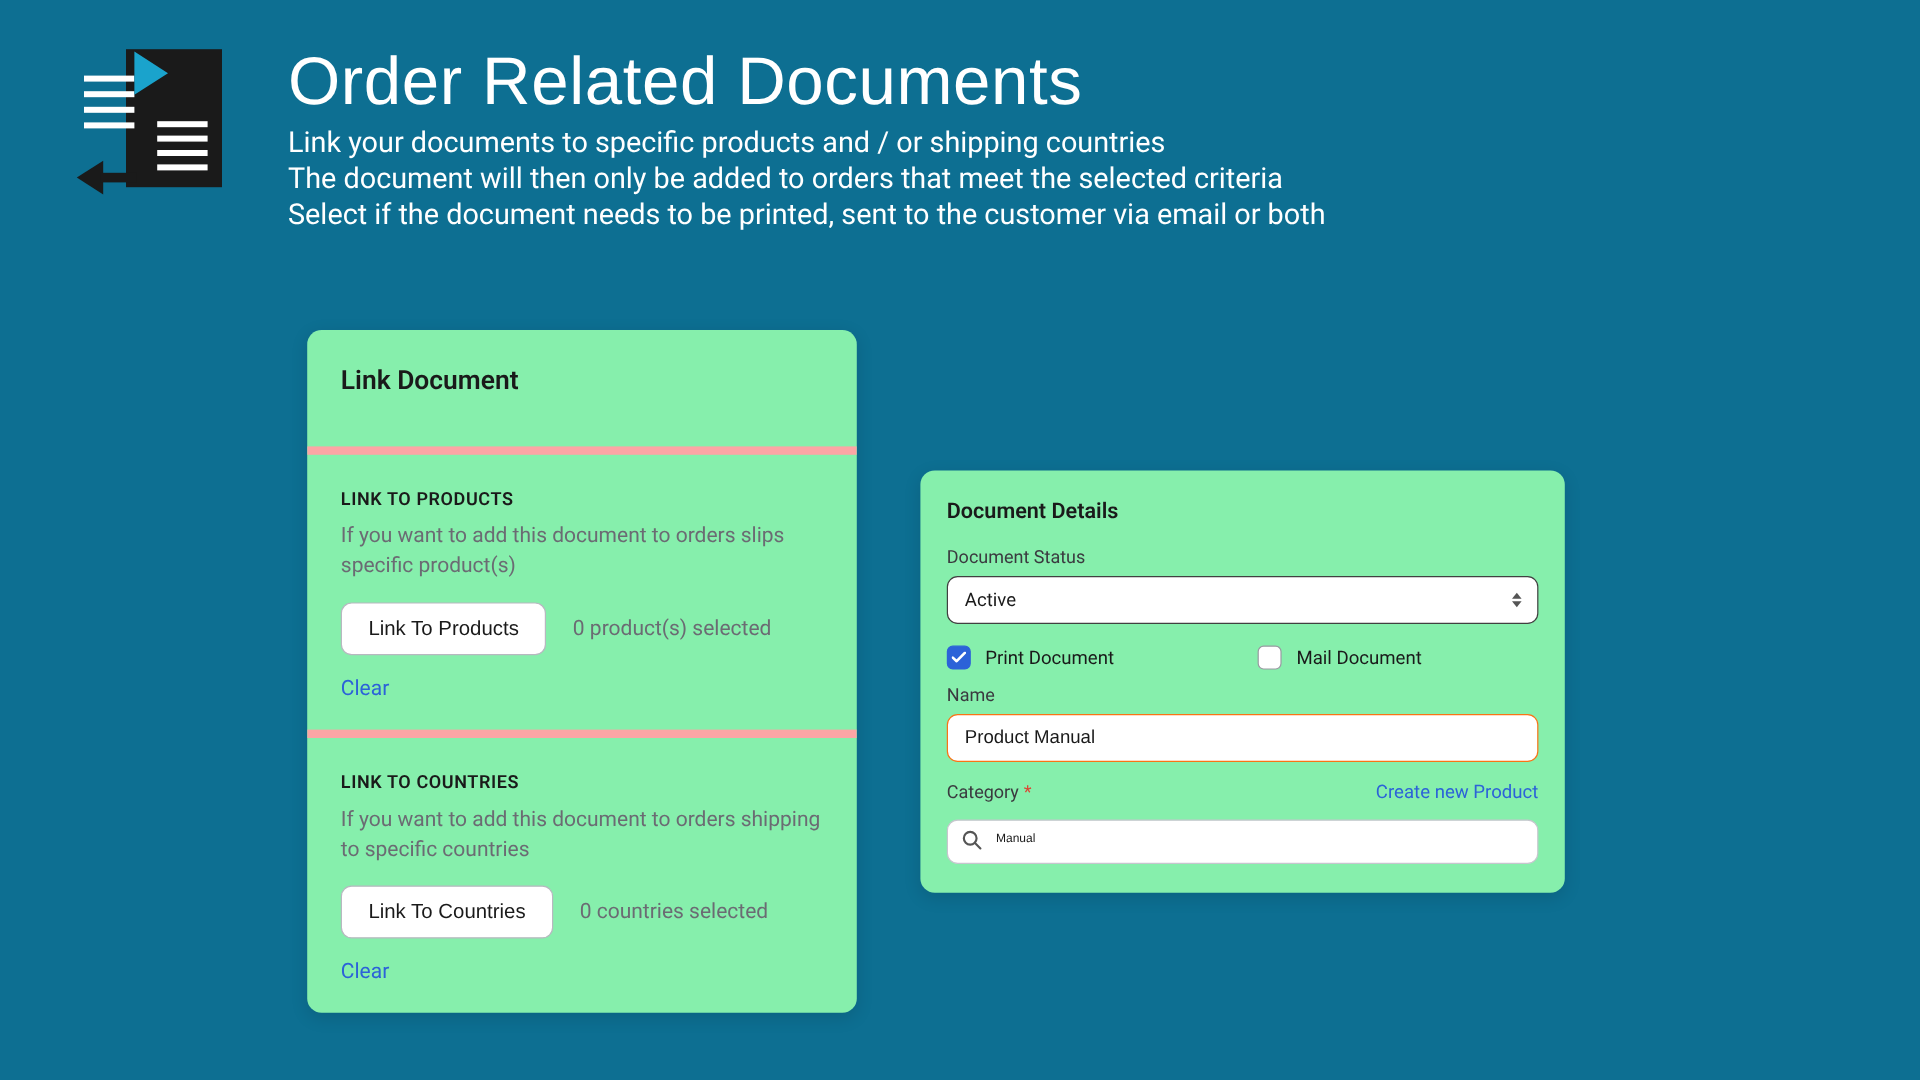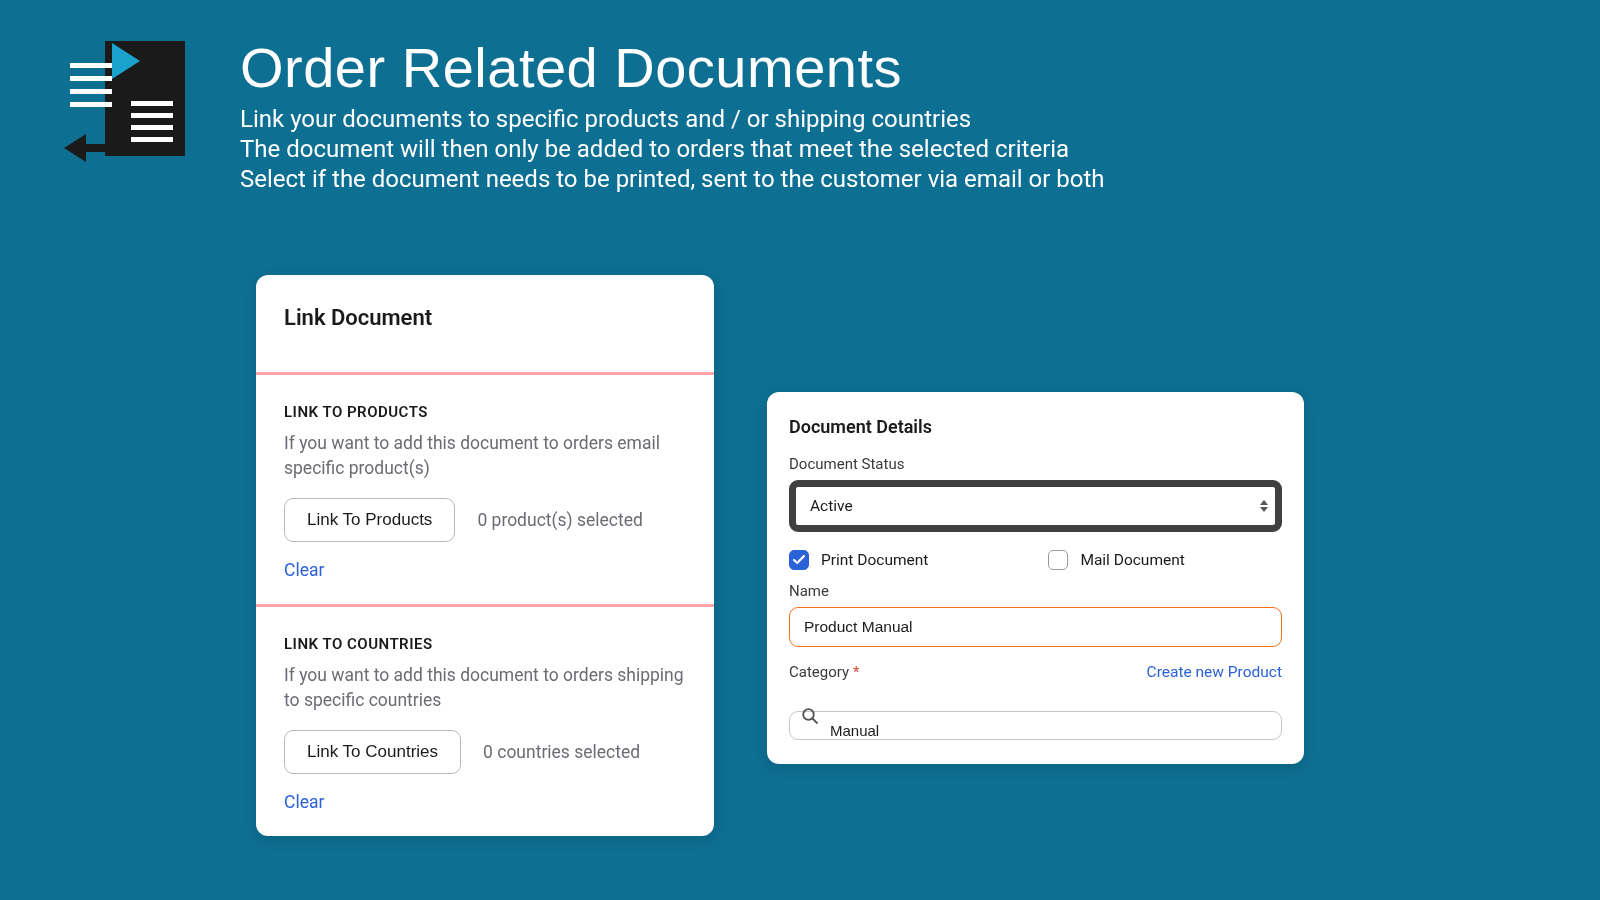--- a/index.html
+++ b/index.html
@@ -91,41 +91,41 @@
   font-family: "Segoe UI", sans-serif;
 }
 .header-text p {
   font-size: 24px;
   color: #fff;
   line-height: 1.25;
   font-weight: 400;
 }
 
 .panel {
-  background: #ffffff;
+  background: #86efac;
   border-radius: 12px;
   box-shadow: 0 4px 14px rgba(0,0,0,0.12);
   position: absolute;
 }
 
 .link-panel {
   left: 256px;
   top: 275px;
   width: 458px;
   padding: 0;
   overflow: hidden;
 }
 .link-panel .section {
   padding: 28px 28px 24px 28px;
 }
 .link-panel .section.top{
   padding-top: 30px;
 }
 .link-panel .section + .section {
-  border-top: 3px solid #fca5a5;
+  border-top: 7px solid #fca5a5;
 }
 .link-panel h2 {
   font-size: 22px;
   font-weight: 650;
   color: #1a1a1a;
   margin-bottom: 18px;
 }
 .link-panel .desc {
   color: #52525a;
   font-size: 17.5px;
@@ -186,21 +186,21 @@
   font-size: 15px;
   color: #3a3a3f;
   margin-bottom: 7px;
 }
 .select-wrap {
   position: relative;
   margin-bottom: 18px;
 }
 .select {
   width: 100%;
-  border: 7px solid #404040;
+  border: 1px solid #404040;
   border-radius: 9px;
   padding: 10px 14px;
   font-size: 15.5px;
   color: #1a1a1a;
   background: #fff;
   appearance: none;
   cursor: pointer;
 }
 .select-arrows {
   position: absolute;
@@ -285,25 +285,24 @@
 .search-input-wrap .search-icon {
   position: absolute;
   left: 12px;
   top: 50%;
   transform: translateY(-50%);
 }
 .search-input {
   width: 100%;
   border: 1px solid #c6c6ce;
   border-radius: 9px;
-  padding: 10px 14px 0 40px;
-  font-size: 15px;
-  color: #1a1a1a;
-  background: #fff;
-  margin-top: 16px;
+  padding: 10px 14px 14px 40px;
+  font-size: 10px;
+  color: #1a1a1a;
+  background: #fff;
 }
 </style>
 </head>
 <body>
 
 <div class="header">
   <div class="logo-box">
     <div class="logo-bg"></div>
     <div class="logo-lines-left">
         <span></span>
@@ -328,21 +327,21 @@
   </div>
 </div>
 
 <div class="panel link-panel">
   <div class="section top">
     <h2>Link Document</h2>
   </div>
 
   <div class="section">
     <div class="subhead">LINK TO PRODUCTS</div>
-    <p class="desc2">If you want to add this document to orders email specific product(s)</p>
+    <p class="desc2">If you want to add this document to orders slips specific product(s)</p>
     <div class="btn-row">
       <button class="btn">Link To Products</button>
       <span class="count">0 product(s) selected</span>
     </div>
     <span class="clear-link">Clear</span>
   </div>
 
   <div class="section">
     <div class="subhead">LINK TO COUNTRIES</div>
     <p class="desc2">If you want to add this document to orders shipping to specific countries</p>

